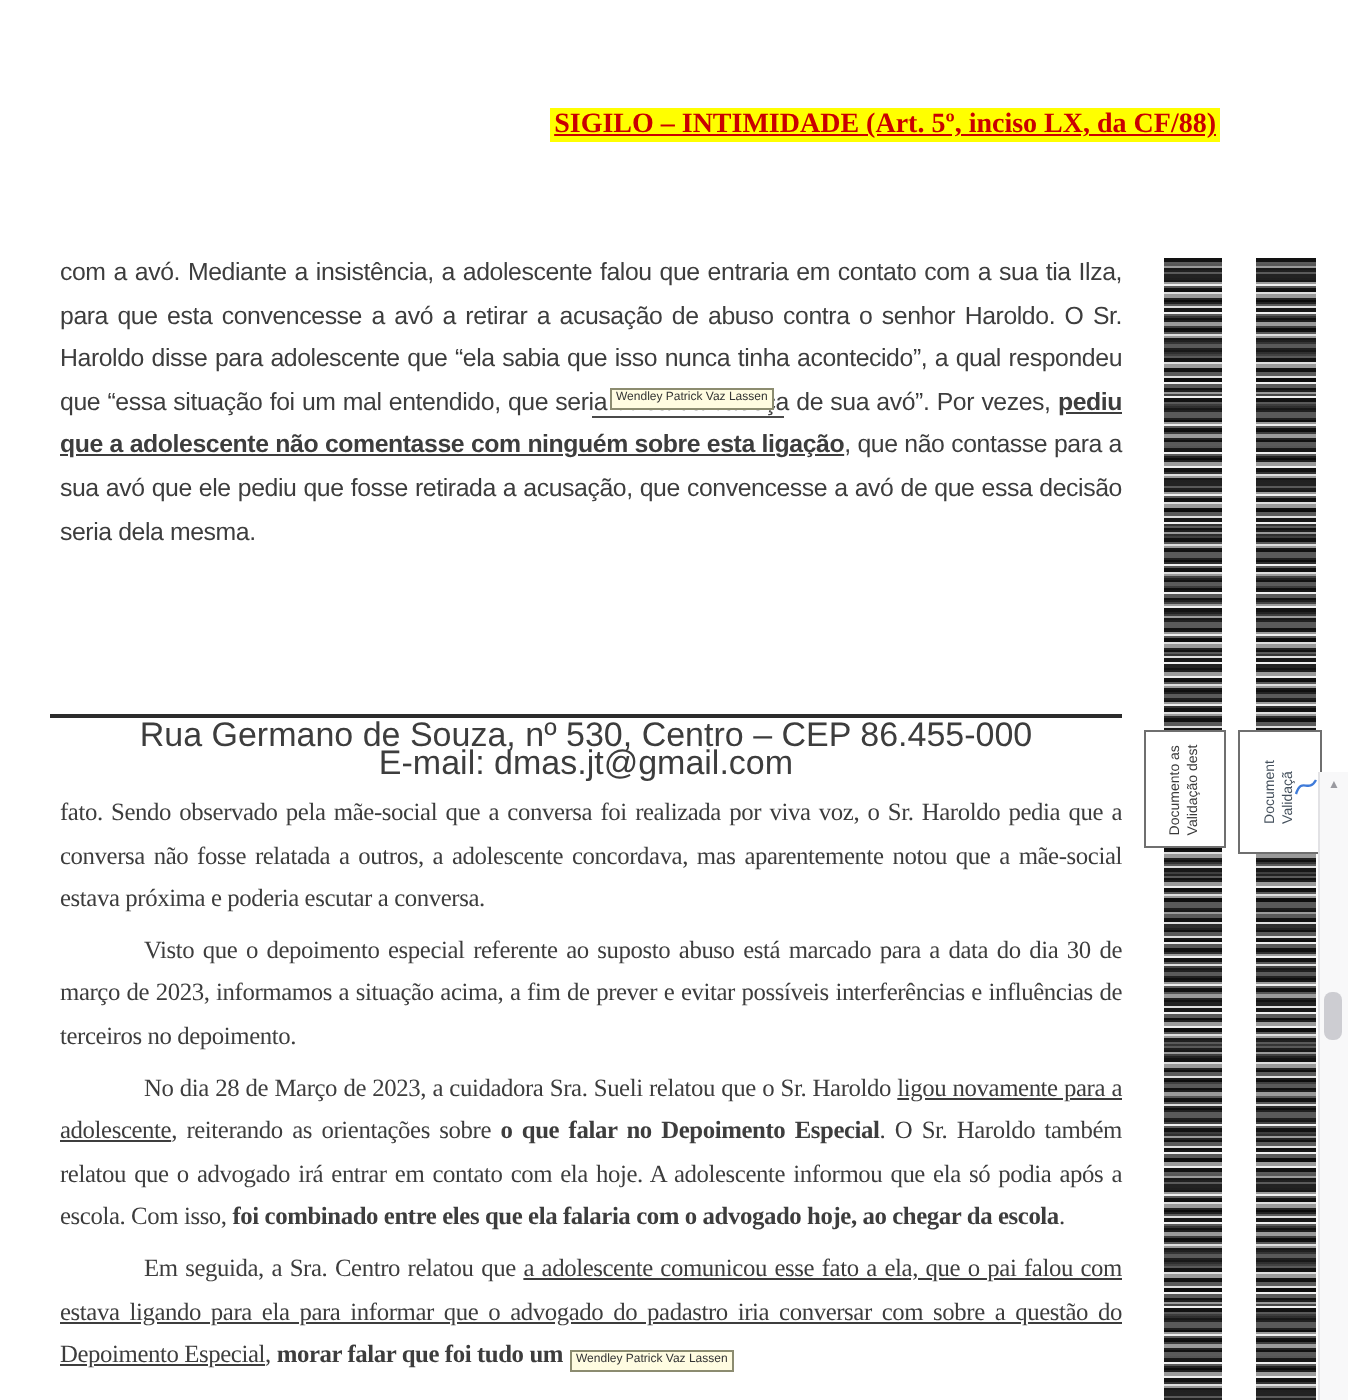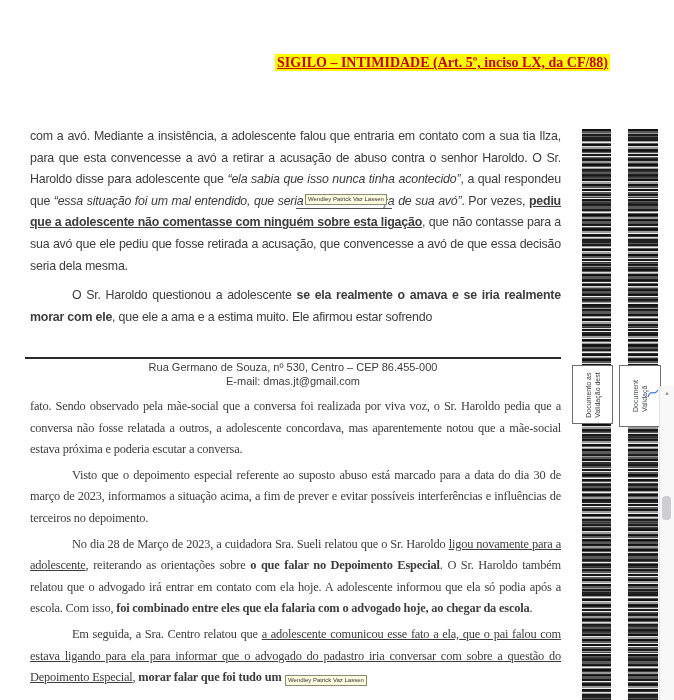--- a/index.html
+++ b/index.html
@@ -17,29 +17,29 @@
              letter-spacing:-0.2px;text-align:justify;color:#3d3d3d;}
   .body-text p{margin:0;}
   .p-indent{text-indent:42px;}
   .p-gap{margin-bottom:8px !important;}
   .p-gap4{margin-bottom:4px !important;}
   .page1-text{top:97px;}
   .page2-text{top:372px;font-family:Liberation Serif, serif;}
   .clip-top{overflow:hidden;}
   .clip-top p{margin-top:-5px;}
   .run-n{font-style:normal;}
-  .run-i{font-style:italic;}
+  .run-i{}
   .run-b{font-weight:bold;}
   .run-u{text-decoration:underline;}
   .run-bu{font-weight:bold;text-decoration:underline;}
 
   
   .footer-rule{position:absolute;left:25px;top:328px;width:536px;height:2px;background:#2b2b2b;}
   .page-footer-text{position:absolute;left:25px;top:332px;width:536px;text-align:center;
-                    font-size:11px;line-height:13.5px;color:#3d3d3d;}
+                    font-size:17px;line-height:13.5px;color:#3d3d3d;}
 
   
   .sig-tooltip{position:absolute;background:#fffce1;border:1px solid #8c8c70;color:#333;
                font-size:6px;line-height:7px;padding:1px 2px;white-space:nowrap;z-index:30;}
   .tt1{left:305px;top:165px;}
   .tt2{left:285px;top:646px;}
   .sig-line{position:absolute;left:296px;top:179px;width:96px;height:1px;background:#4a4a4a;z-index:29;}
 
   
   .barcode{position:absolute;top:100px;height:590px;
@@ -82,21 +82,20 @@
 <body>
 
 <div class="screen">
 
   <div class="doc-header">
     <div><span class="hl">SIGILO – INTIMIDADE (Art. 5º, inciso LX, da CF/88)</span></div>
   </div>
 
   <div class="body-text page1-text">
     <p class="p-gap"><span class="run-n">com a avó. Mediante a insistência, a adolescente falou que entraria em contato com a sua tia Ilza, para que esta convencesse a avó a retirar a acusação de abuso contra o senhor Haroldo.  O Sr. Haroldo disse para adolescente que </span><span class="run-i">“ela sabia que isso nunca tinha acontecido”</span><span class="run-n">, a qual respondeu que </span><span class="run-i">“essa situação foi um mal entendido, que seria coisa da cabeça de sua avó”</span><span class="run-n">. Por vezes, </span><span class="run-bu">pediu que a adolescente não comentasse com ninguém sobre esta ligação</span><span class="run-n">, que não contasse para a sua avó que ele pediu que fosse retirada a acusação, que convencesse a avó de que essa decisão seria dela mesma.</span></p>
-    <p class="p-indent"><span class="run-n">O Sr. Haroldo questionou a adolescente </span><span class="run-b">se ela realmente o amava e se iria realmente morar com ele</span><span class="run-n">, que ele a ama e a estima muito. Ele afirmou estar sofrendo</span></p>
   </div>
 
   <div class="sig-line"></div>
   <div class="sig-tooltip tt1">Wendley Patrick Vaz Lassen</div>
 
   <div class="footer-rule"></div>
   <div class="page-footer-text">
     <div>Rua Germano de Souza, nº 530, Centro – CEP 86.455-000</div>
     <div>E-mail: dmas.jt@gmail.com</div>
   </div>

